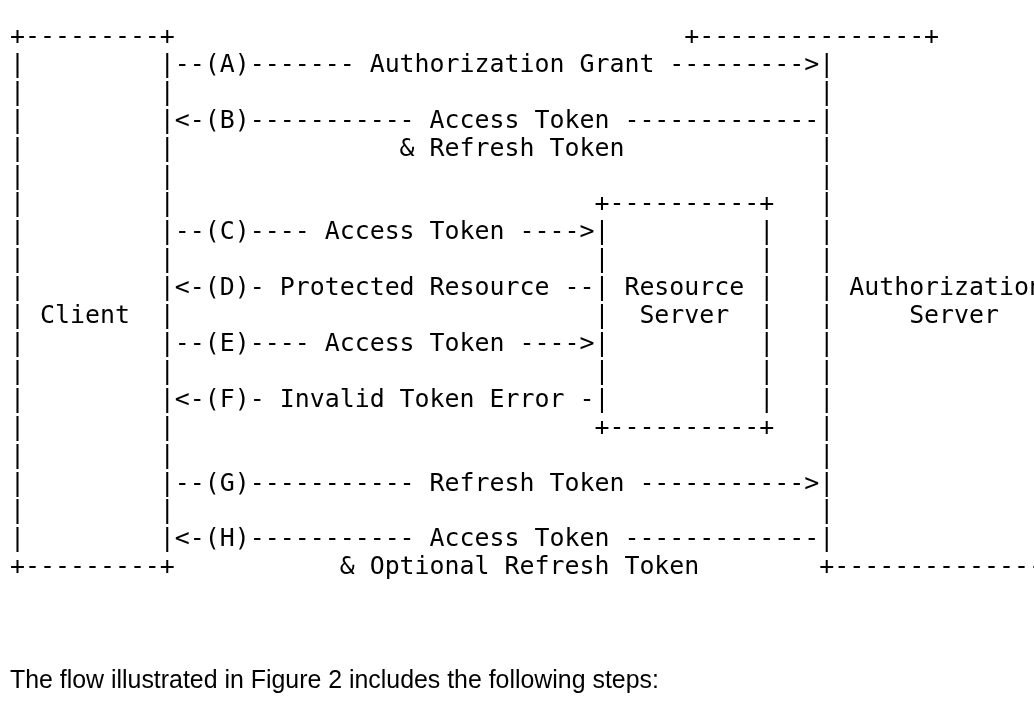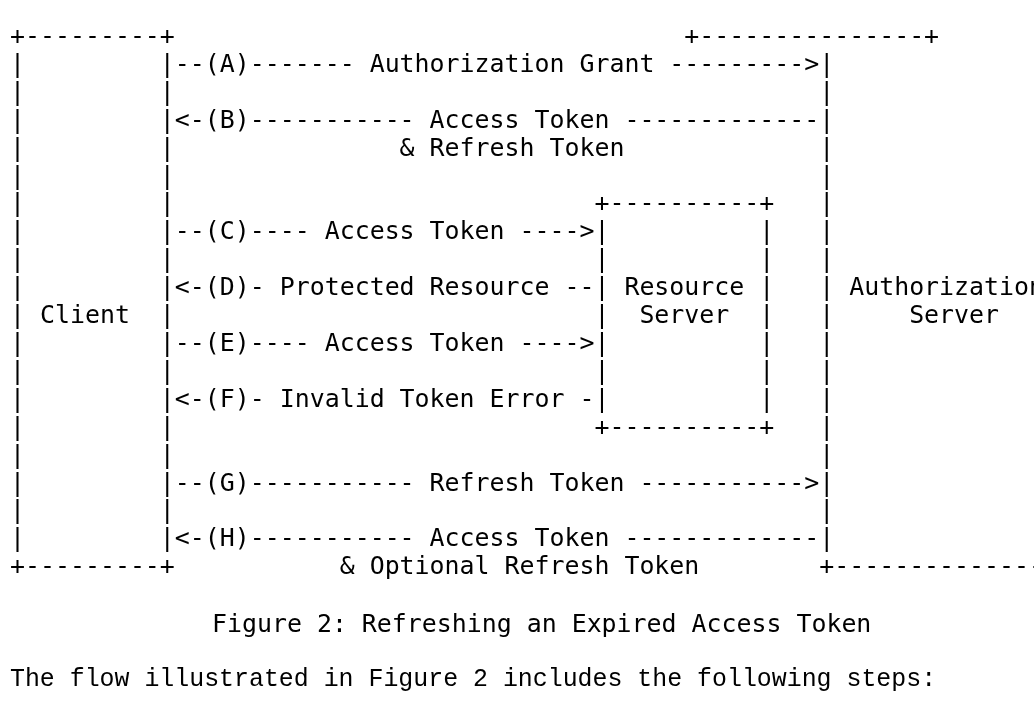--- a/index.html
+++ b/index.html
@@ -48,21 +48,21 @@
     color: #000000;
     white-space: pre;
     font-weight: 400;
   }
   pre.body-text {
     position: absolute;
     left: 10px;
     top: 666px;
     margin: 0;
     padding: 0;
-    font-family: Liberation Mono, monospace;
+    font-family: Liberation Sans, sans-serif;
     font-size: 24.9px;
     line-height: 27.9px;
     color: #000000;
     white-space: pre;
     font-weight: 400;
   }
 </style>
 </head>
 <body>
 
@@ -82,17 +82,16 @@
 |         |--(E)---- Access Token ----&gt;|          |   |               |
 |         |                            |          |   |               |
 |         |&lt;-(F)- Invalid Token Error -|          |   |               |
 |         |                            +----------+   |               |
 |         |                                           |               |
 |         |--(G)----------- Refresh Token -----------&gt;|               |
 |         |                                           |               |
 |         |&lt;-(H)----------- Access Token -------------|               |
 +---------+           &amp; Optional Refresh Token        +---------------+</pre>
 
-  <pre class="caption" style="left: 212px;">Figure 2: Refreshing an Expired Access Token</pre>
 
   <pre class="body-text">The flow illustrated in Figure 2 includes the following steps:</pre>
 
 </div>
 
 </body></html>

